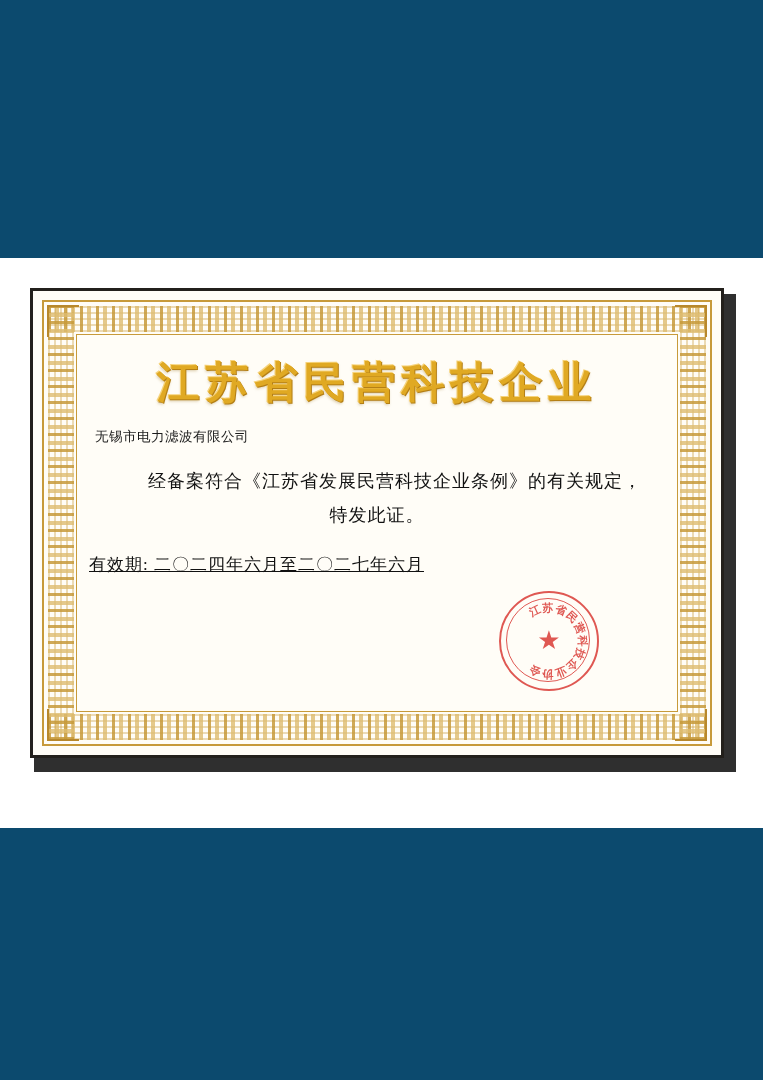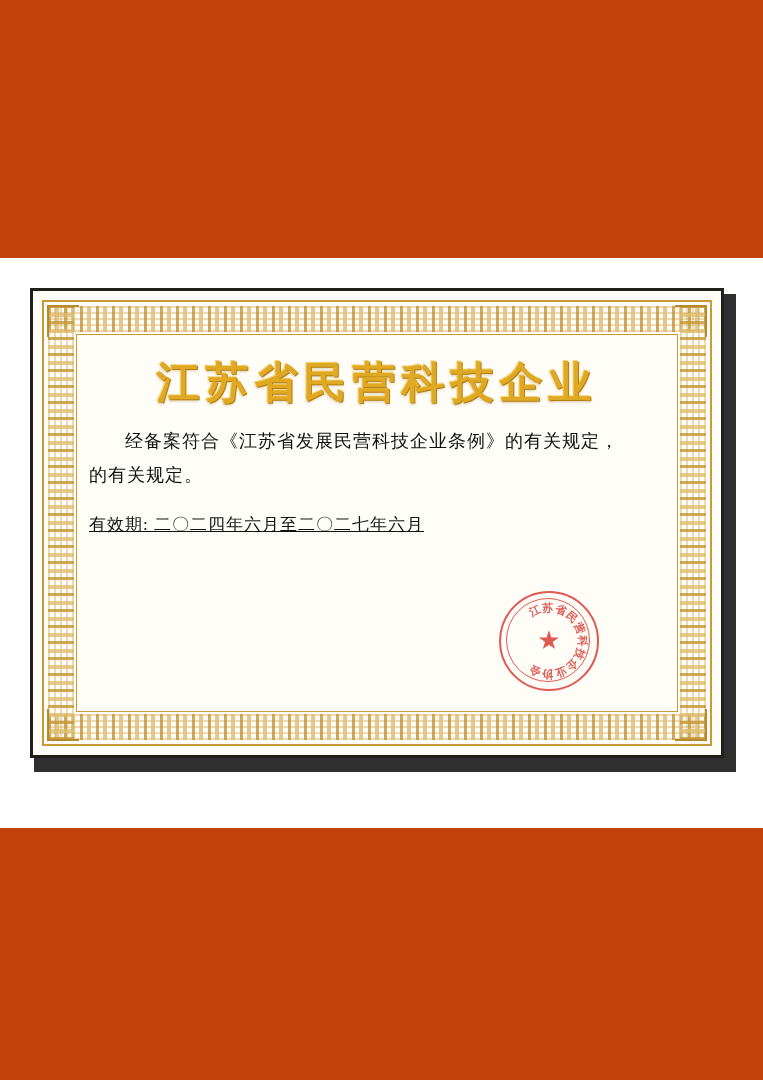--- a/index.html
+++ b/index.html
@@ -9,21 +9,21 @@
     width: 763px;
     height: 1080px;
     font-family: "Liberation Serif", serif;
   }
 
   #stage {
     position: relative;
     width: 763px;
     height: 1080px;
     overflow: hidden;
-    background: #c2410c;
+    background: #0c4a6e;
   }
 
   
   .page-band {
     position: absolute;
     left: 0;
     top: 258px;
     width: 763px;
     height: 570px;
     background: #ffffff;
@@ -167,20 +167,21 @@
     color: #1a1a1a;
     letter-spacing: 0.5px;
   }
 
   .body-p {
     margin-top: 18px;
     font-size: 18px;
     color: #111;
     line-height: 1.9;
     letter-spacing: 1px;
+    text-align: center;
   }
   .body-p .indent { display: inline-block; width: 36px; }
 
   .validity {
     margin-top: 20px;
     font-size: 17px;
     color: #111;
     letter-spacing: 1px;
     text-decoration: underline;
   }
@@ -270,24 +271,25 @@
       <div class="corner tr"></div>
       <div class="corner bl"></div>
       <div class="corner br"></div>
       <div class="border-inner"></div>
 
       <div class="content">
 
         <div class="cert-title">江苏省民营科技企业</div>
 
 
+        <div class="company">无锡市电力滤波有限公司</div>
 
         <div class="body-p">
           <span class="indent"></span><span>经备案符合《江苏省发展民营科技企业条例》的有关规定，</span><br>
-          <span>的有关规定。</span>
+          <span>特发此证。</span>
         </div>
 
         <div class="validity">有效期: 二〇二四年六月至二〇二七年六月</div>
 
 
       </div>
 
       <div class="seal">
         <div class="seal-inner"></div>
         <div class="seal-text" id="sealText">

